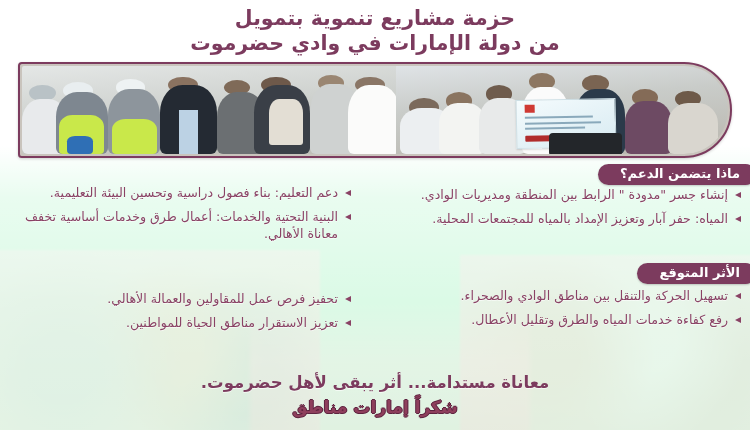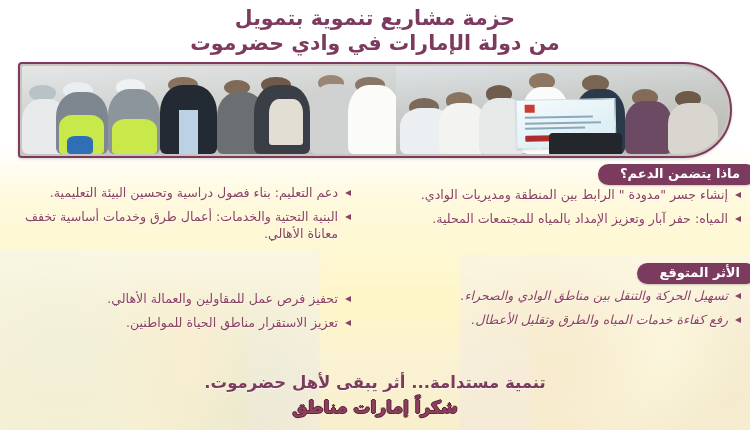--- a/index.html
+++ b/index.html
@@ -9,21 +9,21 @@
     width: 750px;
     height: 430px;
     overflow: hidden;
     font-family: "DejaVu Sans", "Liberation Sans", sans-serif;
   }
 
   #canvas {
     position: relative;
     width: 750px;
     height: 430px;
-    background: #fde047;
+    background: #86efac;
     overflow: hidden;
   }
 
   
   .bg-layer {
     position: absolute;
     inset: 0;
     z-index: 0;
     pointer-events: none;
   }
@@ -173,21 +173,21 @@
   
   .col {
     position: absolute;
     z-index: 6;
   }
   .col-right { right: 8px; width: 352px; text-align: right; }
   .col-left  { left: 0;  width: 352px; text-align: right; }
 
   #support-right { top: 186px; }
   #support-left  { top: 184px; }
-  #impact-right  { top: 287px; font-style: italic; }
+  #impact-right  { top: 287px; }
   #impact-left   { top: 290px; }
 
   .bullet {
     position: relative;
     display: block;
     color: #8a4265;
     font-size: 12.6px;
     line-height: 17.5px;
     font-weight: normal;
     padding-right: 14px;
@@ -339,19 +339,19 @@
   <div class="col col-right" id="impact-right">
     <span class="bullet">تسهيل الحركة والتنقل بين مناطق الوادي والصحراء.</span>
     <span class="bullet">رفع كفاءة خدمات المياه والطرق وتقليل الأعطال.</span>
   </div>
 
   <div class="col col-left" id="impact-left">
     <span class="bullet">تحفيز فرص عمل للمقاولين والعمالة الأهالي.</span>
     <span class="bullet">تعزيز الاستقرار مناطق الحياة للمواطنين.</span>
   </div>
 
-  <div class="footer-line">تنمية مستدامة... أثر يبقى لأهل حضرموت.</div>
+  <div class="footer-line">معاناة مستدامة... أثر يبقى لأهل حضرموت.</div>
 
   <div class="logo-wrap">
     <span class="logo">شكراً إمارات مناطق</span>
   </div>
 
 </div>
 
 </body></html>

